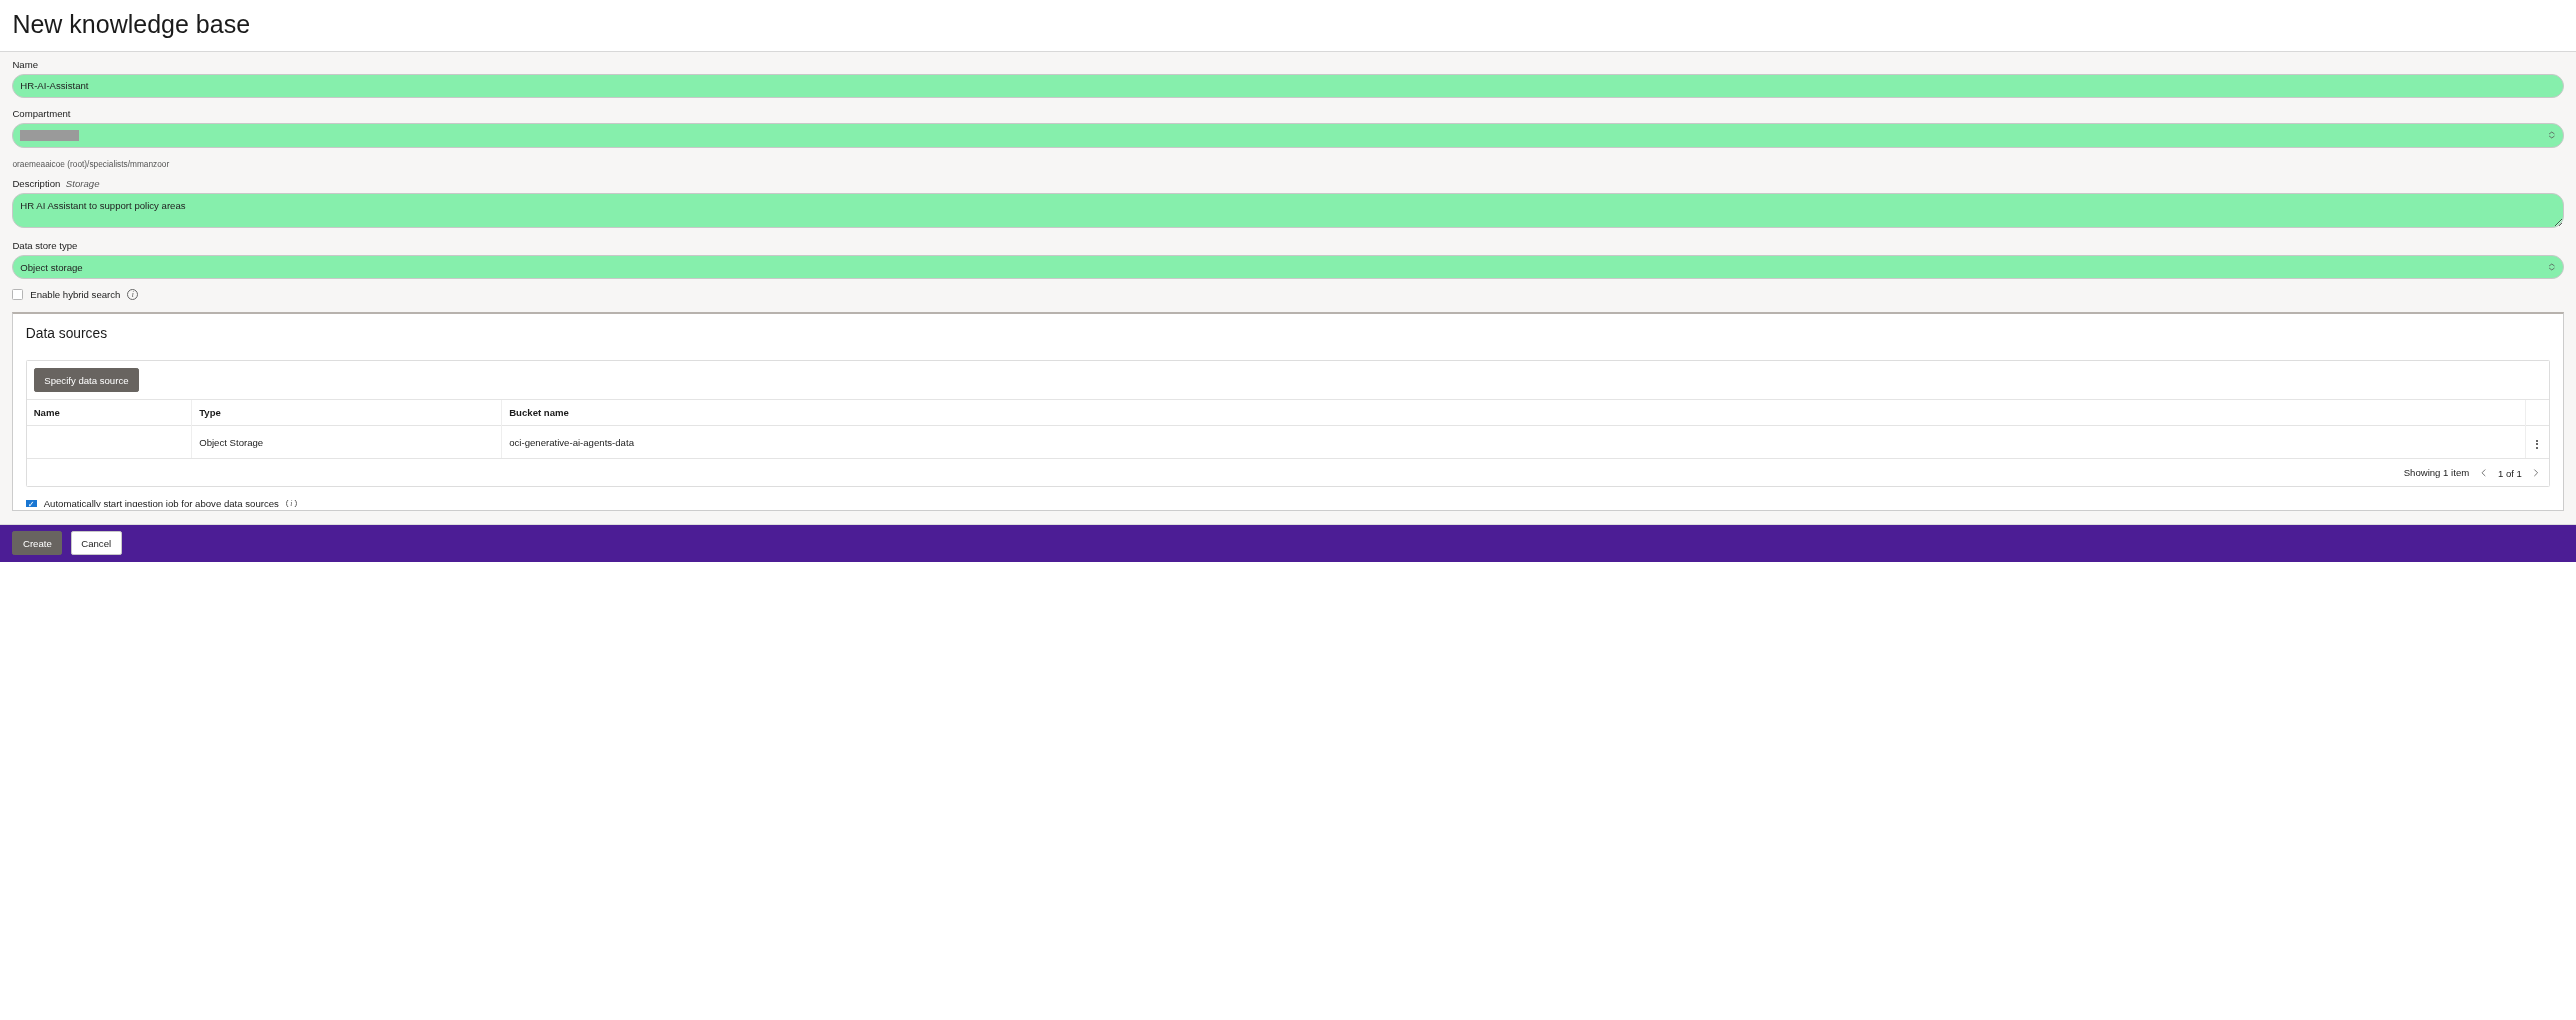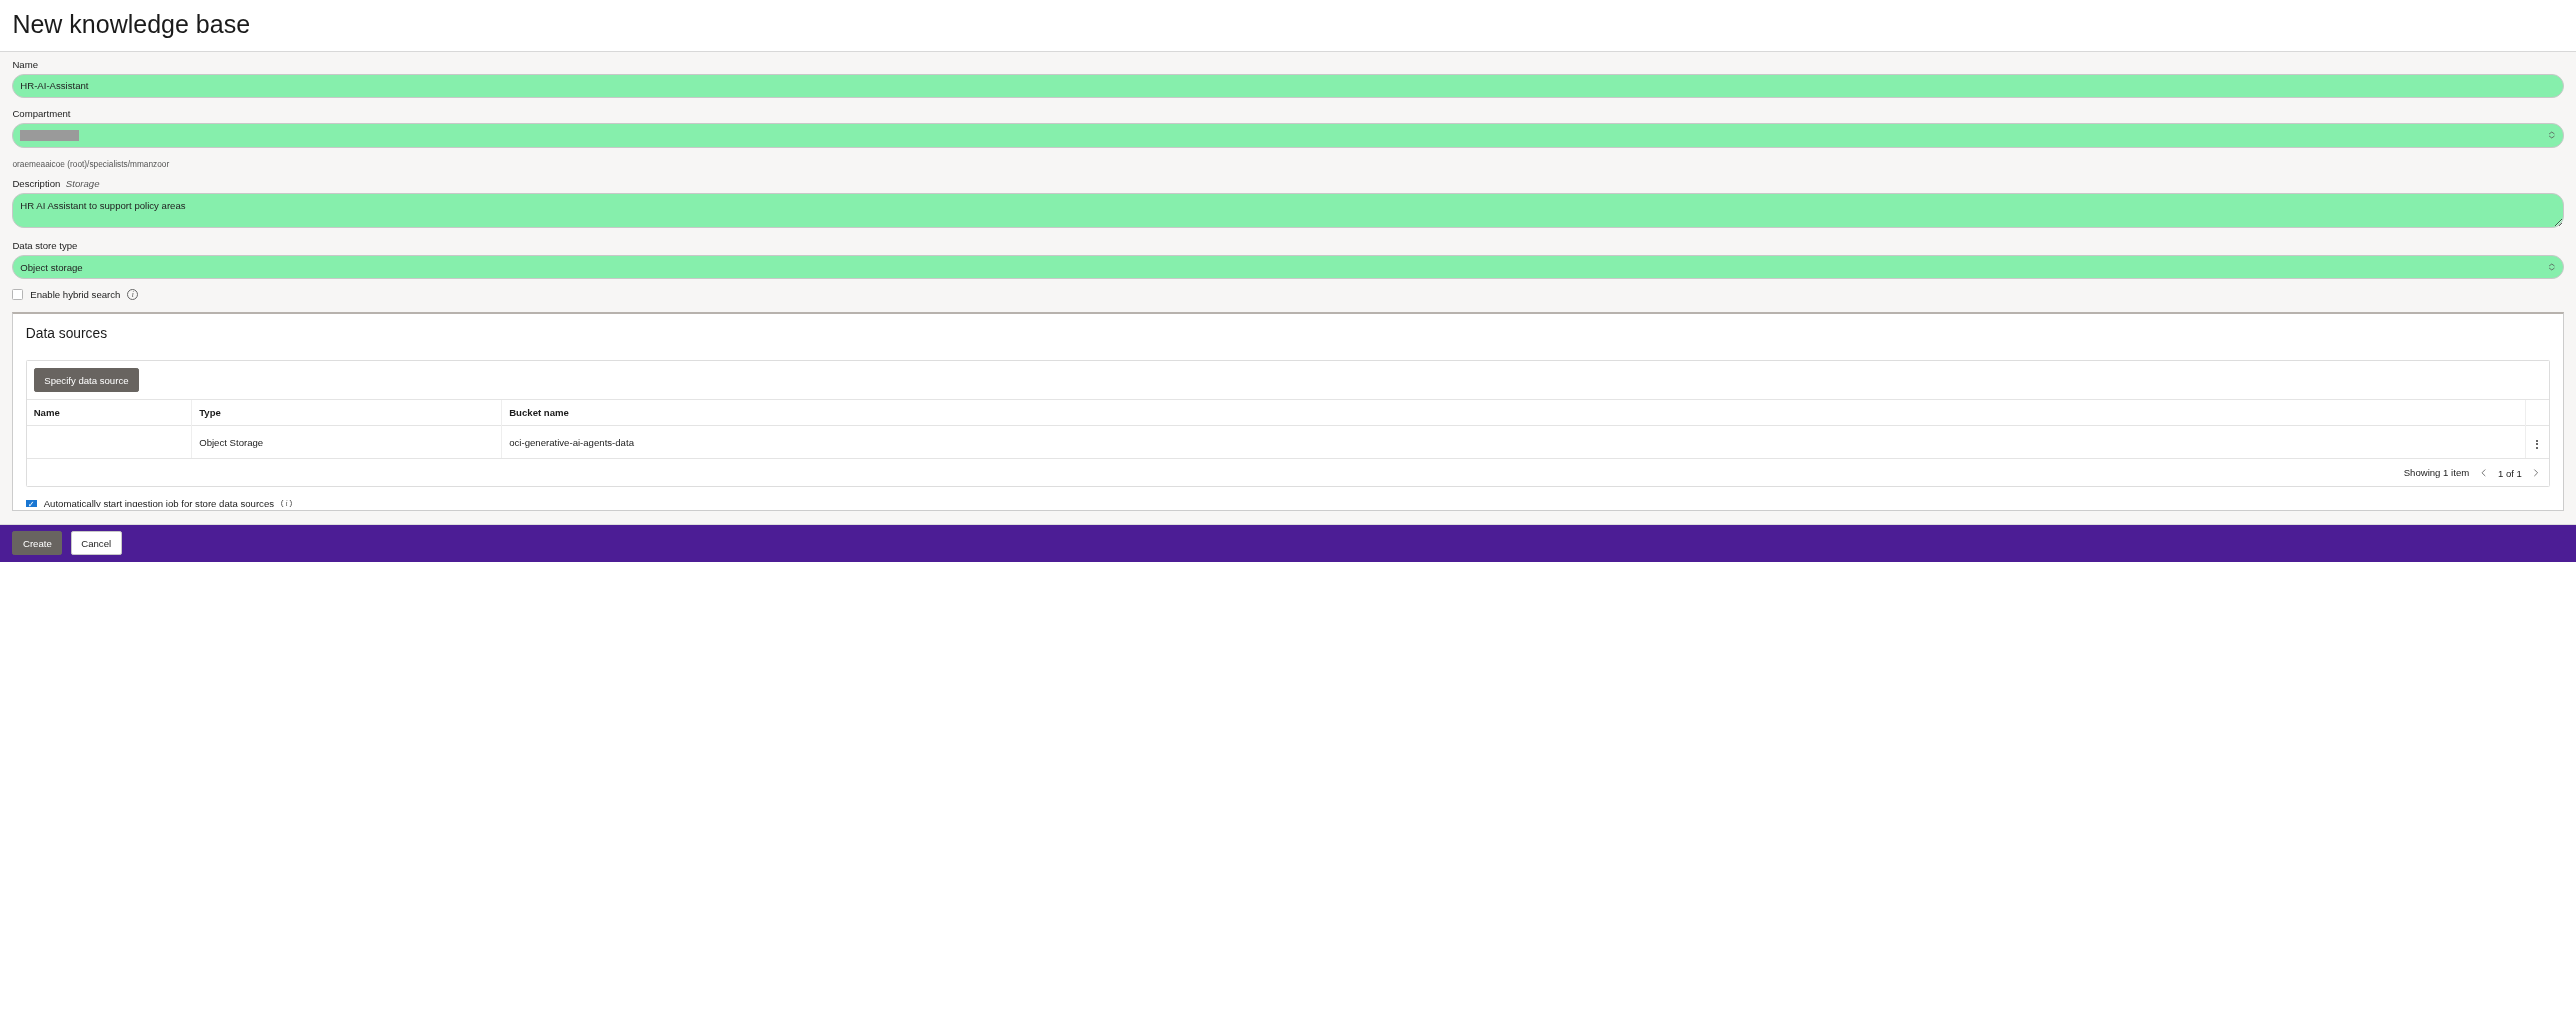--- a/index.html
+++ b/index.html
@@ -179,21 +179,21 @@
             <svg viewBox="0 0 16 16" width="9.6" height="9.6">
                 <path d="M6 3l5 5-5 5" fill="none" stroke="#666" stroke-width="1.5" stroke-linecap="round" stroke-linejoin="round"></path>
               </svg>
           </span>
         </div>
       </div>
     </div>
 
     <div class="checkbox-row-partial" style="overflow:hidden; height:6.9px;">
       <span class="checkbox-box checked"></span>
-      <span>Automatically start ingestion job for store data sources</span>
+      <span>Automatically start ingestion job for above data sources</span>
       <span class="info-icon">i</span>
     </div>
   </div>
 
 </div>
 
 <div class="actions-bar">
   <button class="btn btn-primary">Create</button>
   <button class="btn btn-secondary">Cancel</button>
 </div>

